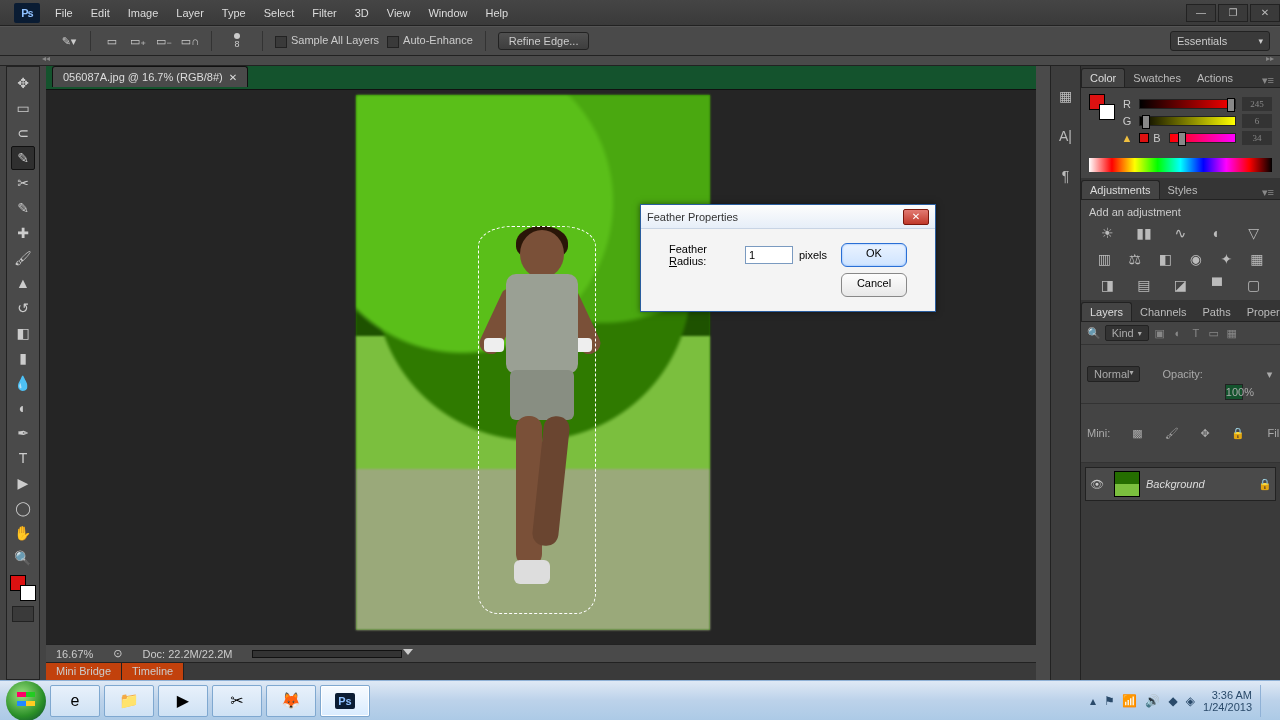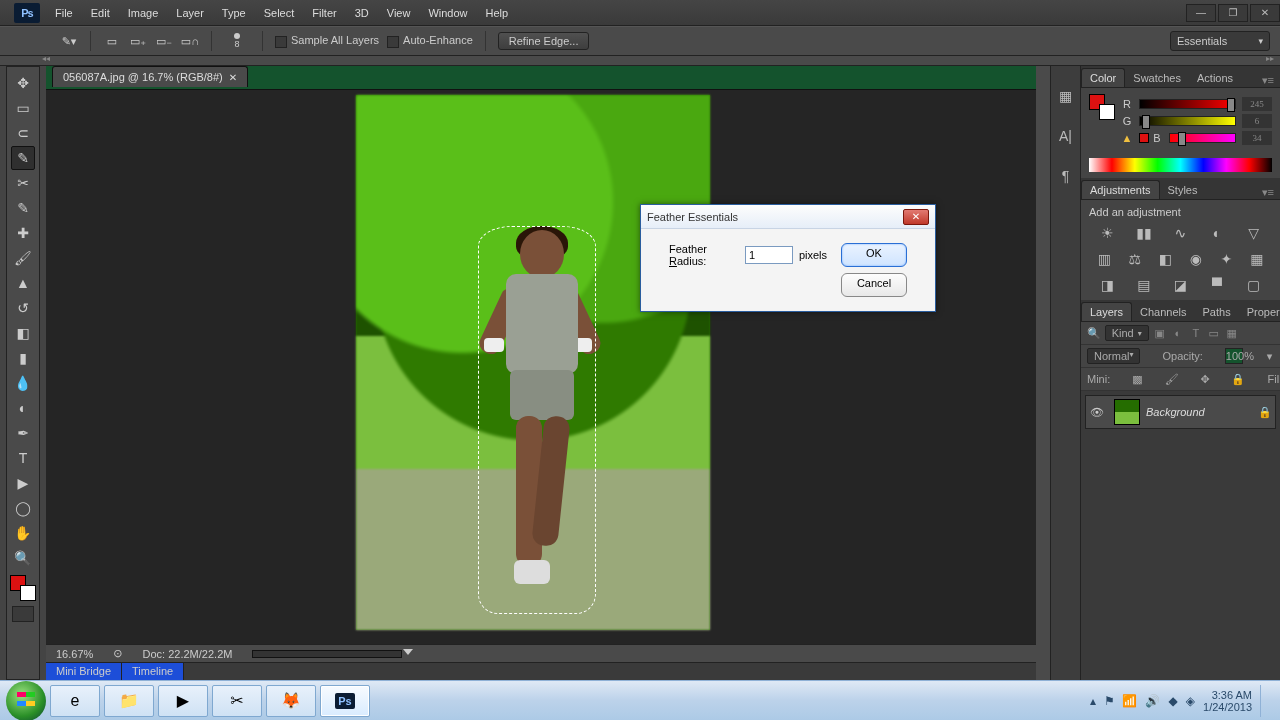--- a/index.html
+++ b/index.html
@@ -50,21 +50,21 @@
 .runner .wrist1{position:absolute; top:108px; left:2px; width:20px; height:14px; background:#eee; border-radius:4px;}
 .runner .wrist2{position:absolute; top:108px; right:0px; width:20px; height:14px; background:#eee; border-radius:4px;}
 .runner .leg1{position:absolute; top:186px; left:34px; width:26px; height:150px; background:#7a5038; border-radius:12px;}
 .runner .leg2{position:absolute; top:186px; left:56px; width:26px; height:130px; background:#6a4530; border-radius:12px; transform:rotate(6deg);}
 .runner .shoe{position:absolute; top:330px; left:32px; width:36px; height:24px; background:#ddd; border-radius:6px;}
 .runner .sel-ants{position:absolute; inset:-4px; border:1px dashed #fff; border-radius:34px 34px 20px 20px / 20px;}
 .status { height:18px; background:#4a4a4a; border-top:1px solid #222; color:#ccc; display:flex; align-items:center; padding:0 10px; gap:20px; font-size:10px;}
 .status .scrub{width:150px; height:8px; background:#333; border:1px solid #111; position:relative;}
 .status .scrub::after{content:""; position:absolute; left:0; top:-2px; width:0; height:0; border-left:5px solid transparent;border-right:5px solid transparent;border-top:6px solid #ccc; left:150px;}
 .bottom-tabs { height:18px; background:#3a3a3a; border-top:1px solid #222; display:flex;}
-.bottom-tabs .bt{padding:2px 10px; color:#ccc; background:#1d4ed8; border-right:1px solid #222;}
+.bottom-tabs .bt{padding:2px 10px; color:#ccc; background:#c2410c; border-right:1px solid #222;}
 .right-dock { width:14px; background:#4a4a4a; }
 .mini-dock { width:30px; background:#3d3d3d; border-left:1px solid #222; display:flex; flex-direction:column; align-items:center; padding-top:20px; gap:20px;}
 .mini-dock .di{width:20px;height:20px; color:#bbb; display:flex;align-items:center;justify-content:center; font-size:14px;}
 .panels { width:200px; background:#444; border-left:1px solid #222; display:flex; flex-direction:column;}
 .panel-tabs{height:22px; background:#353535; display:flex; align-items:flex-end; border-bottom:1px solid #222;}
 .panel-tabs .pt{padding:3px 8px; color:#bbb; }
 .panel-tabs .pt.active{background:#444; color:#ddd; border:1px solid #222; border-bottom:none; border-top-left-radius:3px; border-top-right-radius:3px;}
 .panel-tabs .pmenu{margin-left:auto; padding:0 6px; color:#888; font-size:11px;}
 .color-panel{padding:6px 8px; position:relative;}
 .swatch-pair{position:relative; width:26px; height:26px;}
@@ -84,21 +84,21 @@
 .adjust-rows{display:flex; flex-direction:column; gap:8px; margin-top:6px;}
 .adjust-rows .row{display:flex; justify-content:space-around;}
 .adjust-rows .ai{width:18px;height:18px; color:#bbb; font-size:14px; display:flex;align-items:center;justify-content:center;}
 .layers-toolbar{display:flex; align-items:center; gap:4px; padding:3px 6px; border-bottom:1px solid #333; color:#aaa; font-size:10px;}
 .layers-toolbar .drop{background:#333; border:1px solid #222; padding:1px 6px; border-radius:2px; display:flex; align-items:center; gap:4px;}
 .layers-toolbar .drop::after{content:"▾"; font-size:8px;}
 .layers-toolbar .tico{width:14px; color:#888;text-align:center;}
 .layers-row2{display:flex; align-items:center; padding:3px 6px; gap:22px; color:#aaa; border-bottom:1px solid #333;}
 .layers-row2 .drop{background:#333; border:1px solid #222; padding:1px 6px; border-radius:2px; flex:1; display:flex;}
 .layers-row2 .drop::after{content:"▾"; margin-left:auto; font-size:8px;}
-.layers-row2 .val{background:#14532d; width:18px; text-align:center; padding:1px 0; border:1px solid #222;}
+.layers-row2 .val{background:#14532d; width:18px; text-align:center; padding:1px 0; border:1px solid #222;margin-top:36px;}
 .layers-row2 .arrow{width:14px; text-align:center;}
 .layer-list{flex:1; background:#3a3a3a; padding:4px;}
 .layer-item{display:flex; align-items:center; background:#4a4a4a; border:1px solid #222; height:34px;}
 .layer-item .eye{width:22px; text-align:center; color:#ccc;}
 .layer-item .thumb{width:26px;height:26px; margin:0 6px; background:linear-gradient(#256d00 0 50%,#7bbf3e 50% 100%); border:1px solid #000;}
 .layer-item .lname{flex:1; color:#ddd; font-style:italic;}
 .layer-item .lock{width:20px; color:#aaa; text-align:center;}
 .dialog { position:absolute; left:640px; top:204px; width:296px; background:#f4f4f4; border:1px solid #2a5d9e; box-shadow:0 0 6px rgba(0,0,0,.5);}
 .dialog .titlebar{height:24px; background:linear-gradient(#fdfdfd,#e6eef8); border-bottom:1px solid #c8d4e4; display:flex; align-items:center; padding:0 6px; font-size:11px; color:#333;}
 .dialog .titlebar .close{margin-left:auto; width:26px; height:16px; background:linear-gradient(#e27a72,#c0392b); border:1px solid #7a170c; border-radius:2px; color:#fff; display:flex;align-items:center;justify-content:center; font-size:10px;}
@@ -361,21 +361,21 @@
           <span class="thumb"></span>
           <span class="lname">Background</span>
           <span class="lock">🔒</span>
         </div>
       </div>
     </div>
   </div>
 
   <div class="dialog">
     <div class="titlebar">
-      <span>Feather Essentials</span>
+      <span>Feather Properties</span>
       <span class="close">✕</span>
     </div>
     <div class="body">
       <div class="fld">
         <span>
           <span>Feather </span><span class="u">R</span><span>adius:</span>
         </span>
         <input type="text" value="1" style="">
         <span>pixels</span>
       </div>

